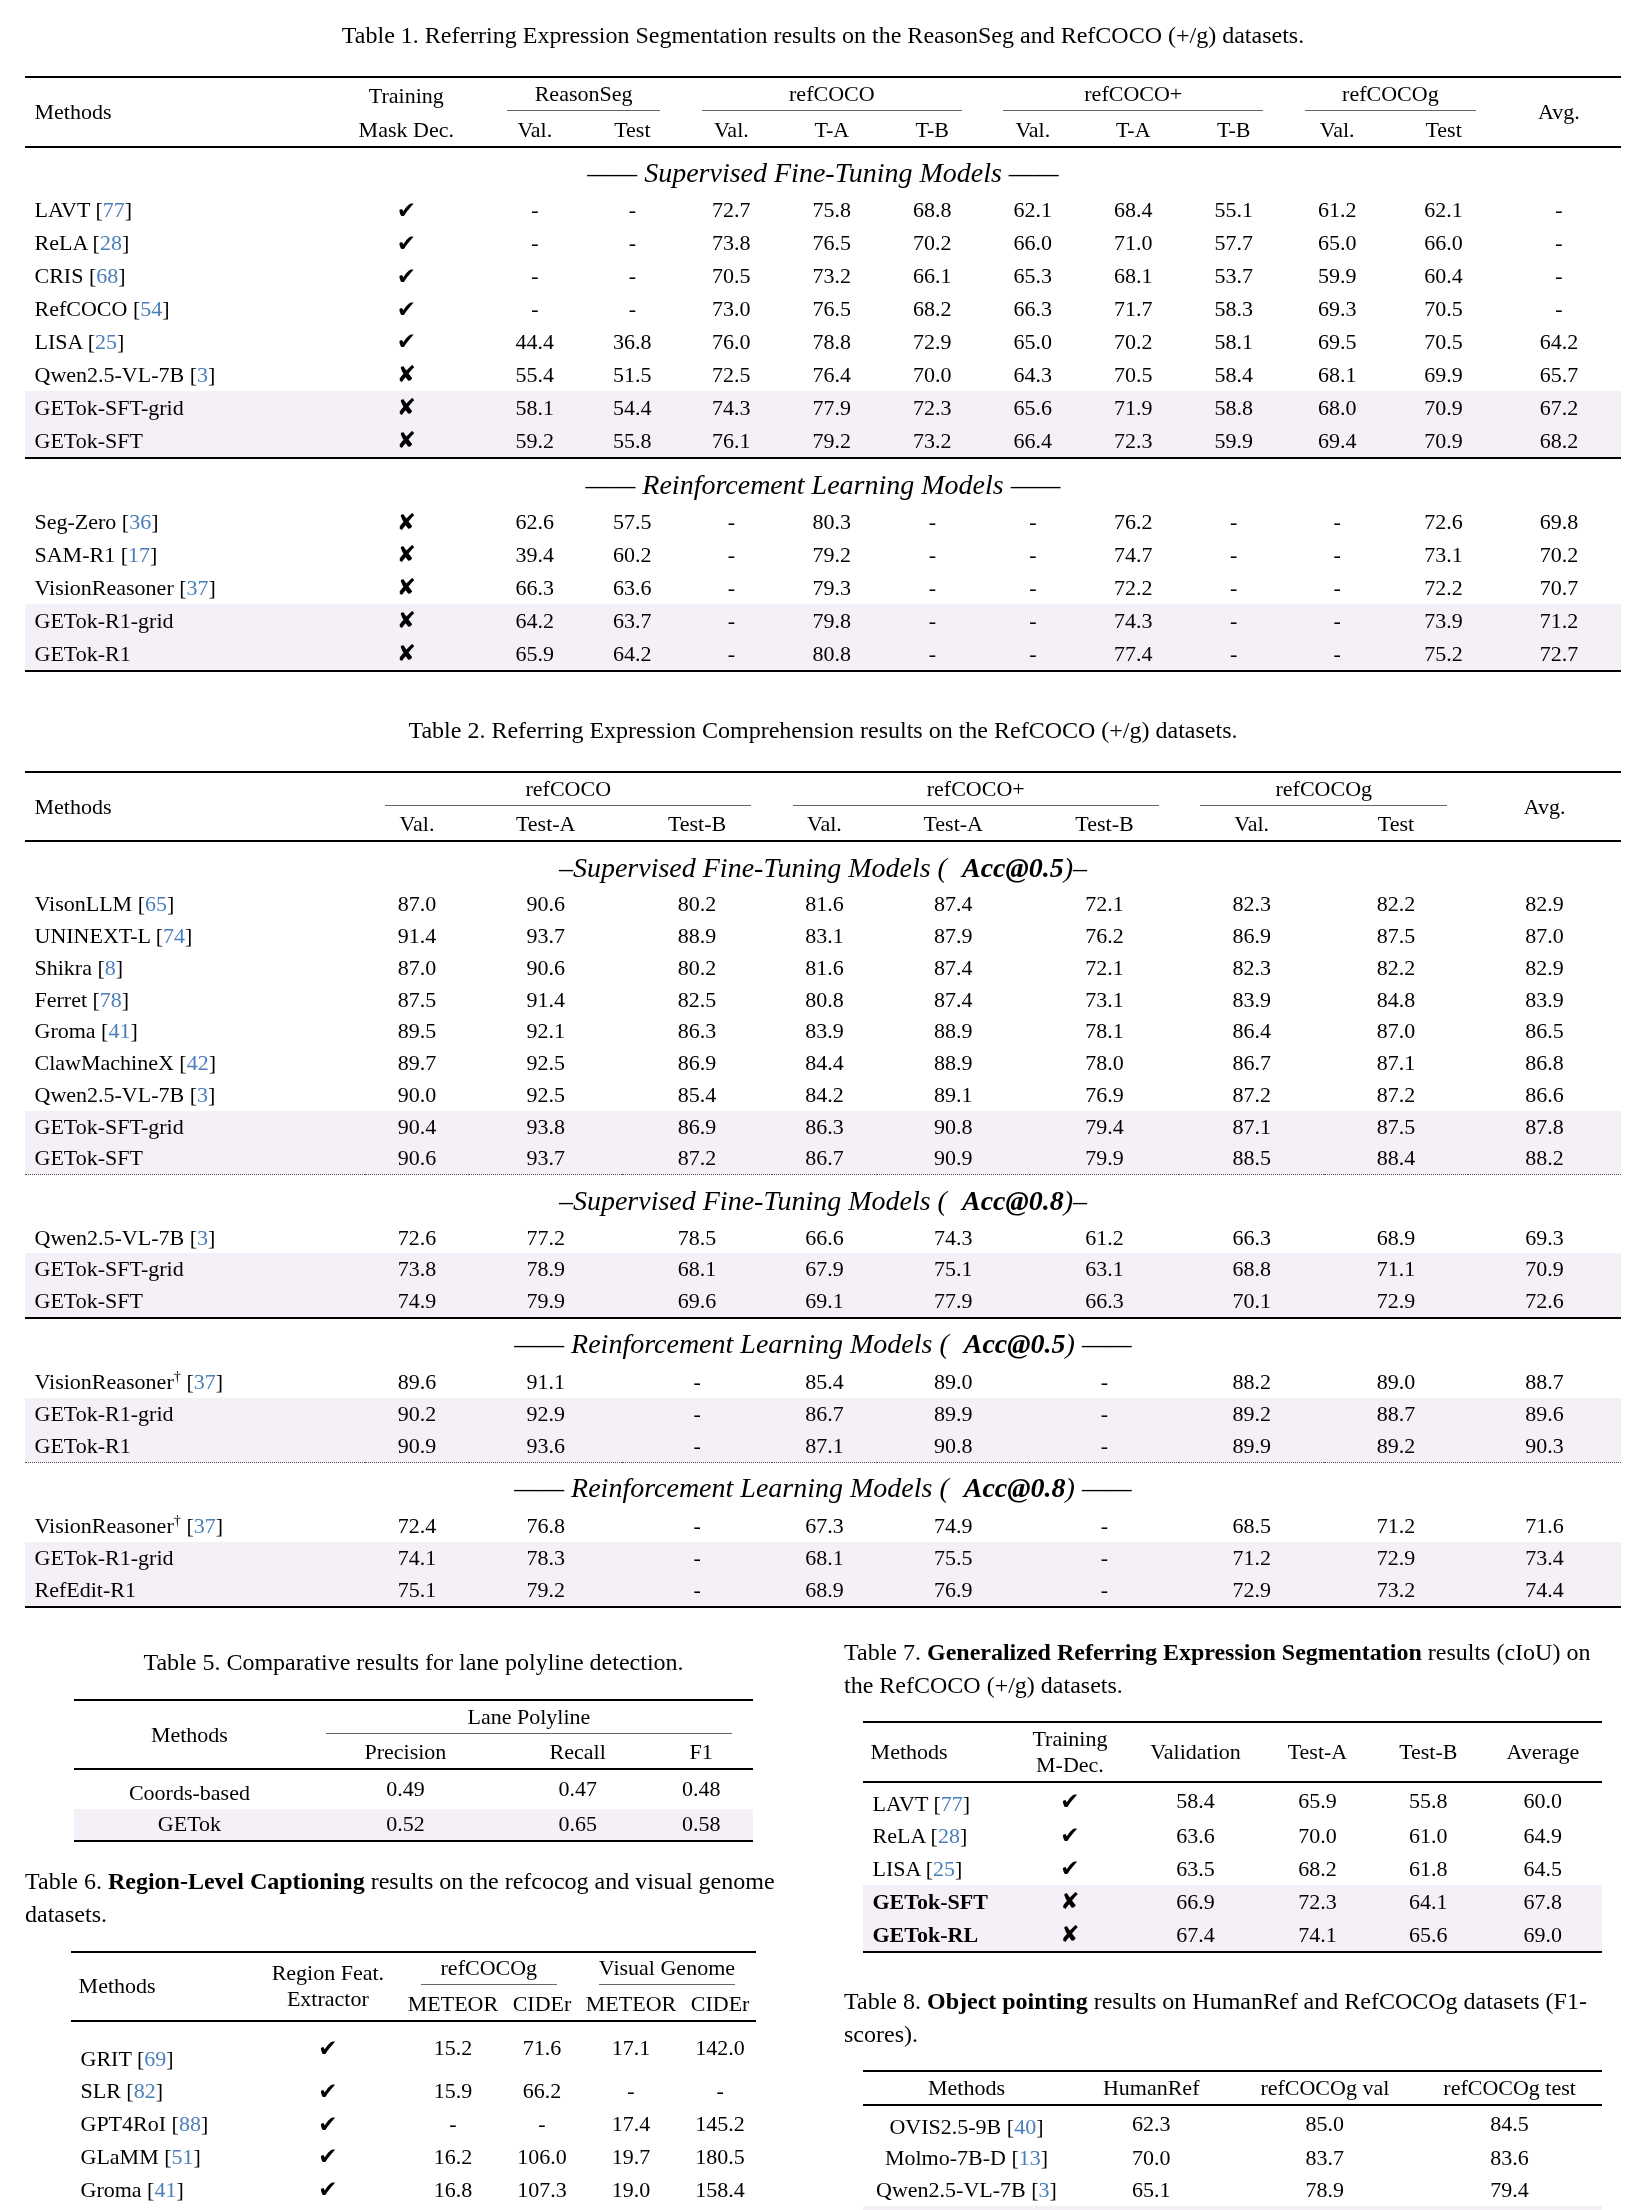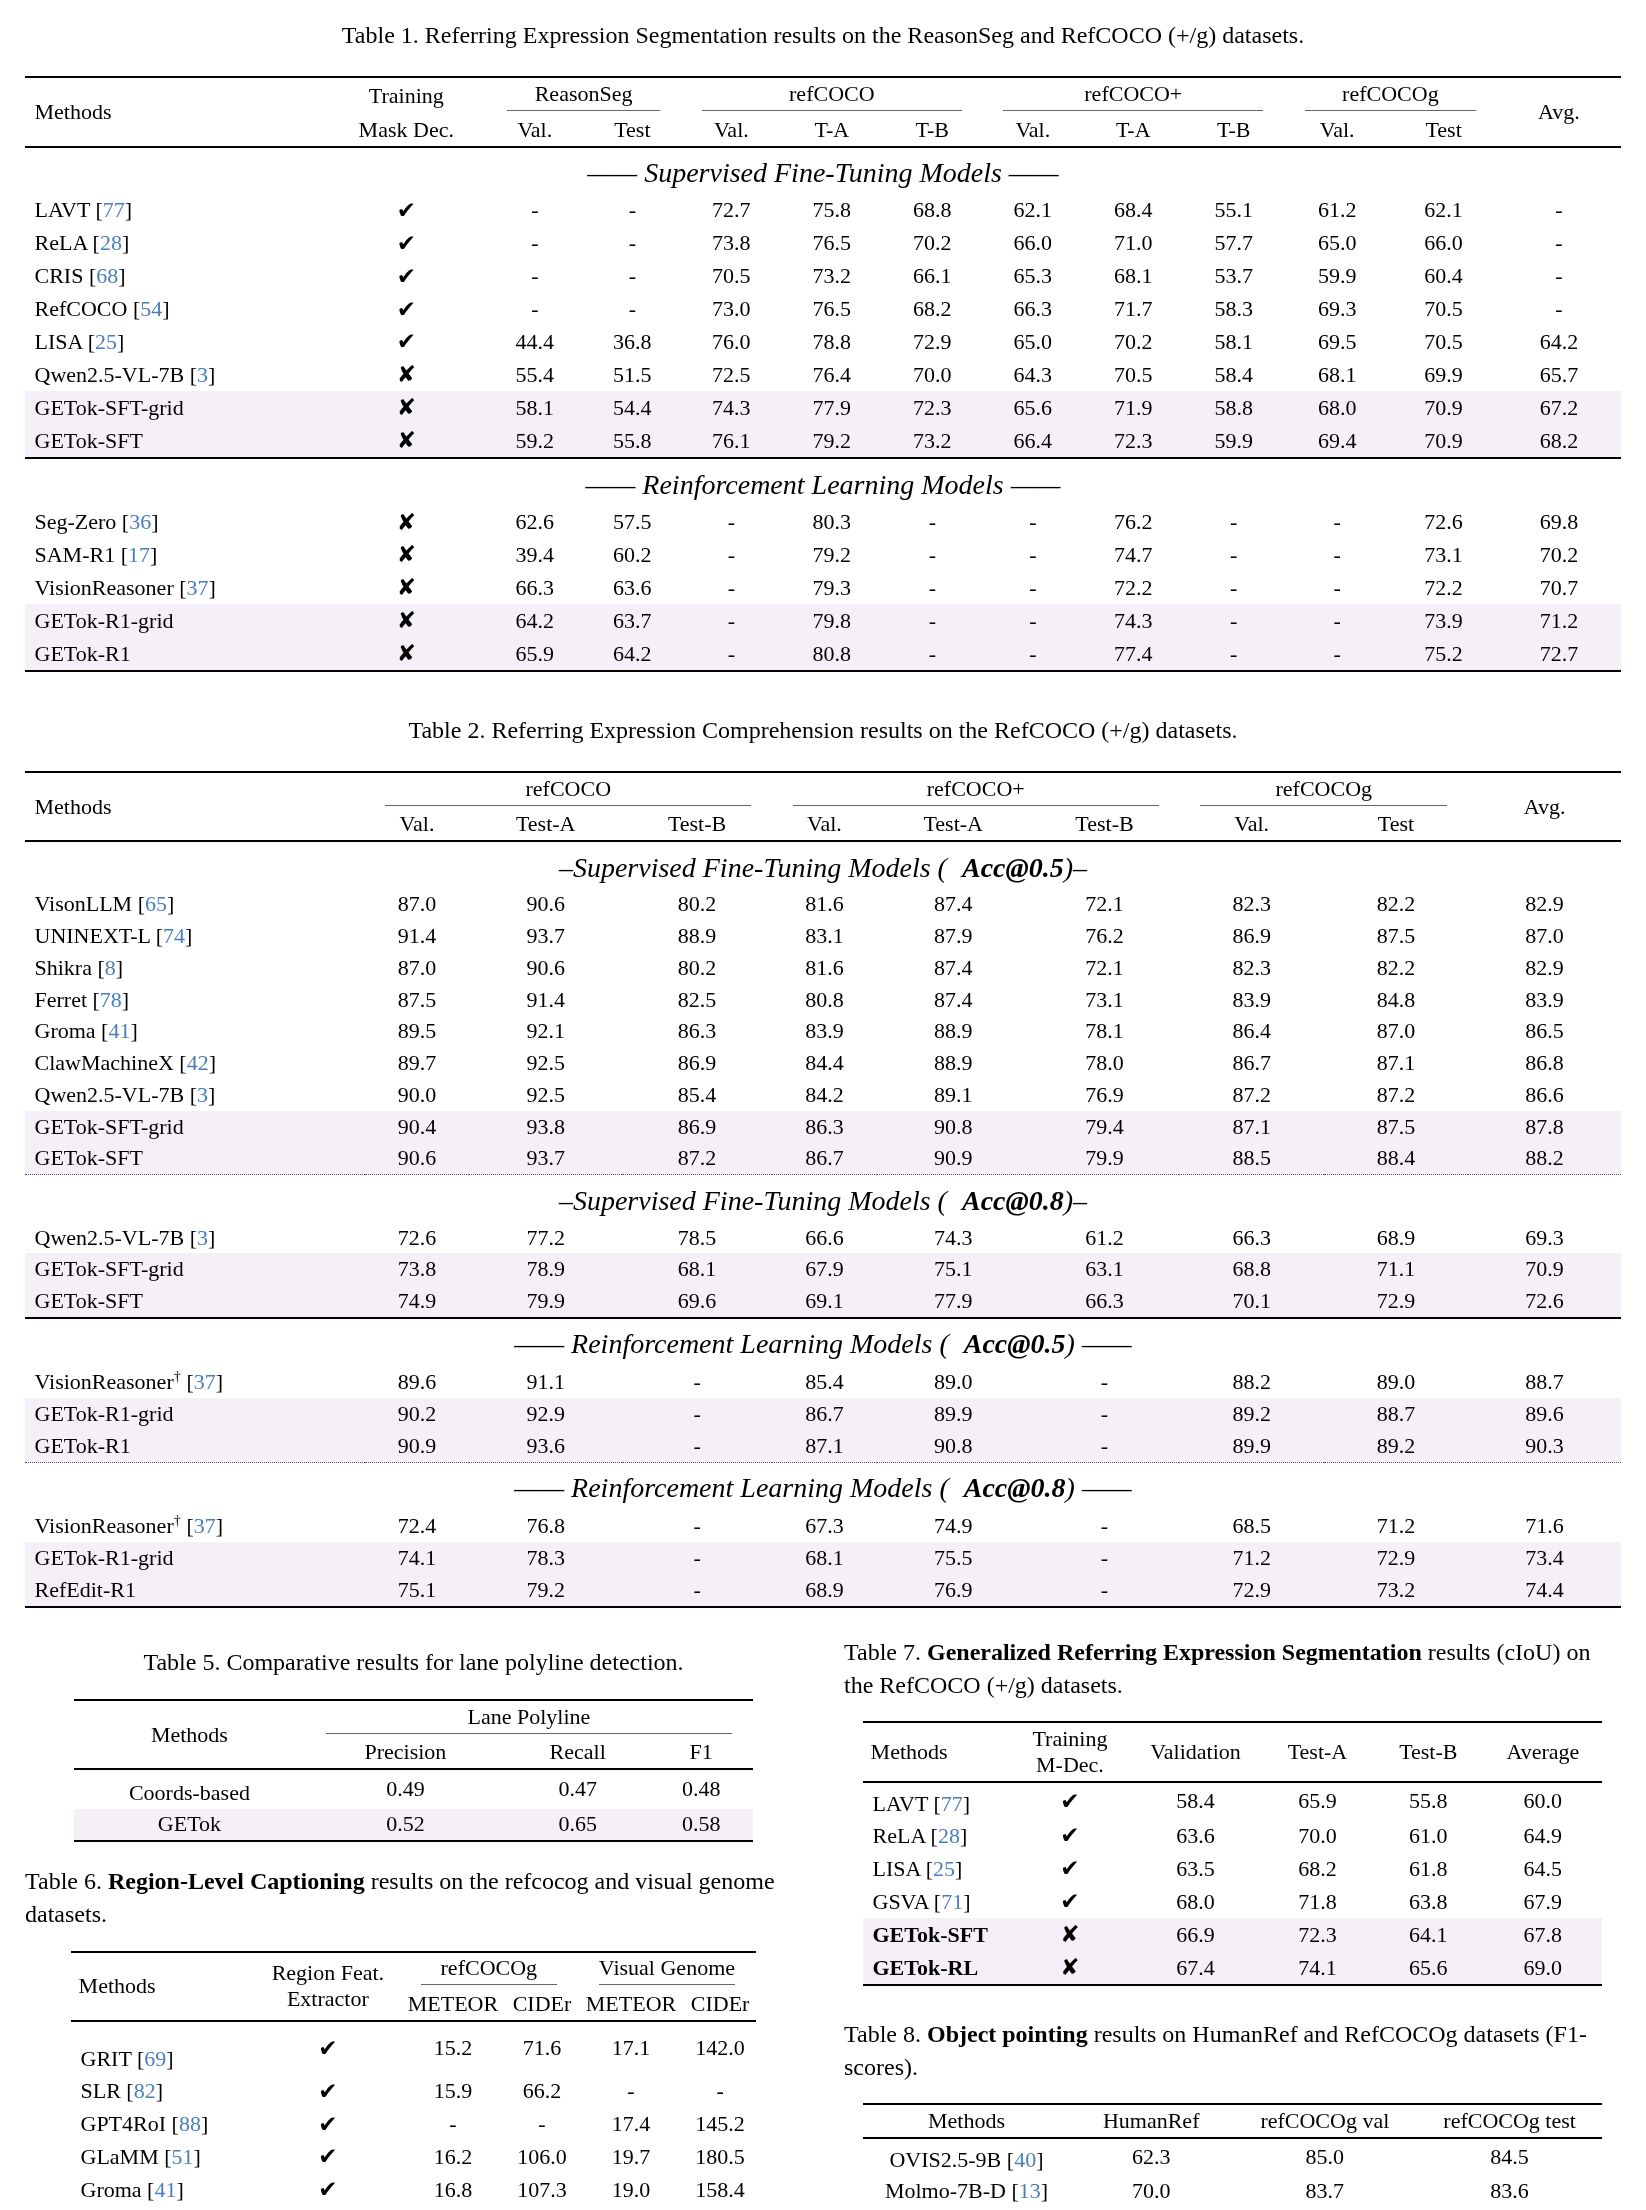--- a/index.html
+++ b/index.html
@@ -812,28 +812,20 @@
                 <td>64.9</td>
               </tr>
               <tr>
                 <td class="methods-col "><span>LISA</span><span> [<span class="ref">25</span>]</span></td>
                 <td class="chk">✔</td>
                 <td>63.5</td>
                 <td>68.2</td>
                 <td>61.8</td>
                 <td>64.5</td>
               </tr>
-              <tr>
-                <td class="methods-col "><span>GSVA</span><span> [<span class="ref">71</span>]</span></td>
-                <td class="chk">✔</td>
-                <td>68.0</td>
-                <td>71.8</td>
-                <td>63.8</td>
-                <td>67.9</td>
-              </tr>
               <tr class="hl">
                 <td class="methods-col "><span class="bold">GETok-SFT</span></td>
                 <td class="chk">✘</td>
                 <td>66.9</td>
                 <td>72.3</td>
                 <td>64.1</td>
                 <td>67.8</td>
               </tr>
               <tr class="hl">
                 <td class="methods-col "><span class="bold">GETok-RL</span></td>

